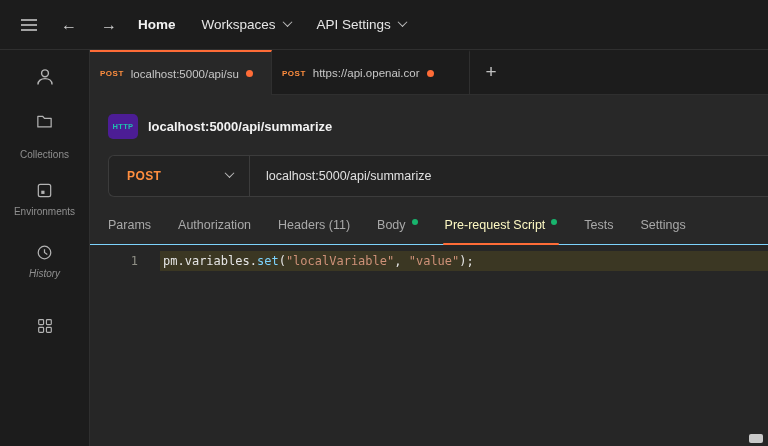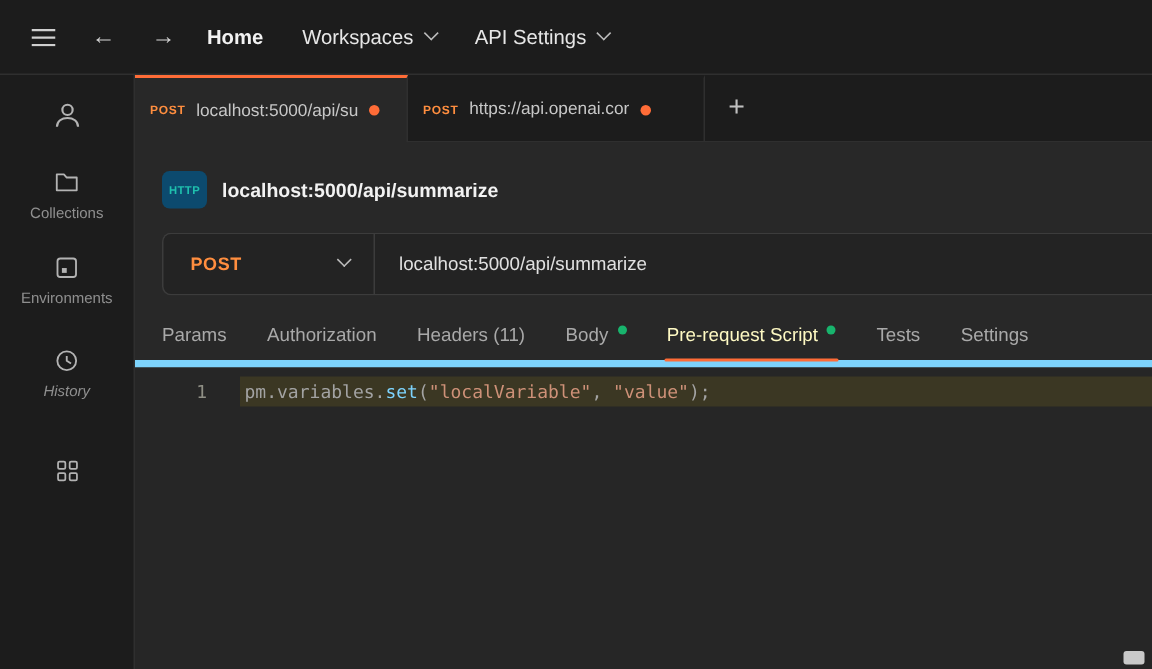--- a/index.html
+++ b/index.html
@@ -58,21 +58,21 @@
   .rtab.tab2 { width:198px; }
   .dot-unsaved { width:7px; height:7px; border-radius:50%; background:#ff6c37; flex-shrink:0; }
   .add-tab {
     width:42px; display:flex; align-items:center; justify-content:center;
     color:#c0c0c0; font-size:19px; font-weight:300; cursor:pointer;
   }
   
   .panel { flex:1; background:#282828; display:flex; flex-direction:column; min-height:0; }
   .title-row { margin:17px 18px 0; display:flex; align-items:center; gap:10px; height:28px; }
   .http-badge {
-    width:30px; height:25px; border-radius:5px; background:#0c4a6e;
+    width:30px; height:25px; border-radius:5px; background:#4c1d95;
     display:flex; align-items:center; justify-content:center;
     font-size:7.5px; font-weight:700; color:#1fc0ae; letter-spacing:.3px; flex-shrink:0;
   }
   .req-name { font-size:13px; font-weight:700; color:#f2f2f2; }
   .url-row {
     margin:15px 0 0 18px; width:calc(100% - 18px); height:42px;
     background:#232323; border:1px solid #3c3c3c; border-radius:6px 0 0 6px; border-right:none;
     display:flex; align-items:center; overflow:hidden;
   }
   .method-select {
@@ -82,41 +82,41 @@
   .method-select .mval { font-size:12px; font-weight:700; color:#ff8e3f; letter-spacing:.4px; }
   .vdivider { width:1px; height:100%; background:#3c3c3c; flex-shrink:0; }
   .url-input {
     flex:1; min-width:0; background:transparent; border:none; outline:none;
     color:#e0e0e0; font-size:12.5px; padding:0 12px 0 16px;
     font-family:"Liberation Sans", sans-serif;
   }
   
   .req-tabs {
     margin-top:9px; height:39px; padding-left:18px; display:flex; gap:27px;
-    border-bottom:5px solid #7dd3fc; align-items:center;
+    border-bottom:1px solid #7dd3fc; align-items:center;
   }
   .req-tab {
     position:relative; height:100%; display:flex; align-items:center; gap:6px;
     font-size:12.5px; color:#a9a9a9; cursor:pointer; white-space:nowrap;
   }
   .req-tab.active { color:#fef9c3; }
   .req-tab.active::after {
     content:""; position:absolute; left:-2px; right:-2px; bottom:-1px; height:2px;
     background:#ff6c37; border-radius:2px;
   }
   .dot-green { width:6px; height:6px; border-radius:50%; background:#18b46d; transform:translateY(-3px); }
   
   .editor {
     flex:1; background:#262626; padding-top:6px;
     font-family:"DejaVu Sans Mono", monospace; font-size:12px;
   }
   .code-line { display:flex; height:20px; line-height:20px; cursor:text; }
   .gutter { width:70px; padding-right:22px; text-align:right; color:#8f8f85; flex-shrink:0; user-select:none; }
   .code-area { flex:1; background:#3b3723; padding-left:3px; white-space:pre; }
-  .tok-var, .tok-punct { color:#a3a3a3;text-align:right; }
+  .tok-var, .tok-punct { color:#e5e5e5;text-align:right; }
   .tok-fn { color:#7dd3fc; }
   .tok-str { color:#ce9178; }
   .scroll-corner {
     position:absolute; right:5px; bottom:3px; width:14px; height:9px;
     background:#c9c9c9; border-radius:2px; cursor:pointer;
   }
 </style>
 </head>
 <body>
 
@@ -151,21 +151,21 @@
 
     <div class="sidebar">
       <div class="side-item" style="margin-top:16px;">
         <svg width="22" height="22" viewBox="0 0 20 20">
           <g fill="none" stroke="#b3b3b3" stroke-width="1.3">
             <circle cx="10" cy="6.6" r="3.1"></circle>
             <path d="M3.6 16.8 c0-3.4 2.9-5.3 6.4-5.3 s6.4 1.9 6.4 5.3"></path>
           </g>
         </svg>
       </div>
-      <div class="side-item" style="margin-top:24px;">
+      <div class="side-item" style="margin-top:24px;gap:12px;">
         <svg width="19" height="19" viewBox="0 0 20 20">
           <path d="M3 4.5 h5 l2 2.2 h7 v9 H3 z" fill="none" stroke="#b3b3b3" stroke-width="1.3" stroke-linejoin="round"></path>
         </svg>
         <span class="lbl">Collections</span>
       </div>
       <div class="side-item" style="margin-top:21px;text-align:center;">
         <svg width="19" height="19" viewBox="0 0 20 20">
           <g fill="none" stroke="#b3b3b3" stroke-width="1.3">
             <rect x="3.5" y="3.5" width="13" height="13" rx="2"></rect>
             <rect x="6.6" y="10.2" width="3.4" height="3.4" fill="#b3b3b3" stroke="none"></rect>

